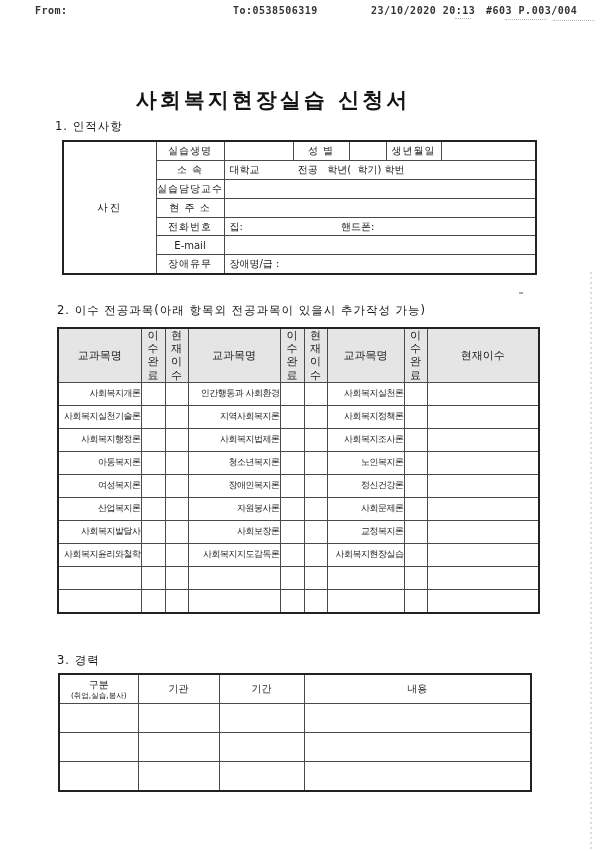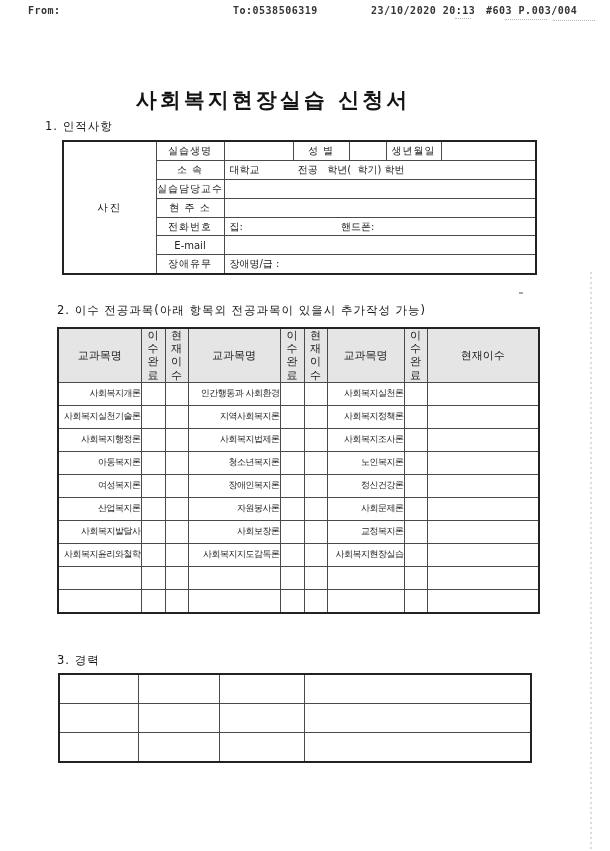--- a/index.html
+++ b/index.html
@@ -4,33 +4,33 @@
 <style>
   html,body{margin:0;padding:0;background:#ffffff;}
   .page{
     position:relative;width:610px;height:851px;background:#ffffff;
     font-family:"DejaVu Sans","Liberation Sans",sans-serif;
     color:#1c1c1c;overflow:hidden;
   }
   
   .fax{position:absolute;top:5px;font-family:"DejaVu Sans Mono","Liberation Mono",monospace;
        font-size:10px;font-weight:bold;color:#333;letter-spacing:0.5px;white-space:pre;}
-  .fax-from{left:28px;}
+  .fax-from{left:35px;}
   .fax-to{left:233px;text-align:right;}
   .fax-dt{left:371px;}
   .fax-pg{left:486px;text-align:right;}
   .dotted{position:absolute;height:0;border-bottom:1px dotted #a8a8a8;opacity:.8;}
   .streak{position:absolute;left:590px;top:272px;width:2px;height:579px;opacity:.65;
           background:repeating-linear-gradient(to bottom,#c6c6c6 0 2px,transparent 2px 5px);}
   .speck{position:absolute;background:#a9a9a9;}
   
   .title{position:absolute;top:86px;left:0;width:546px;text-align:center;
          font-size:21px;font-weight:bold;letter-spacing:3px;color:#141414;}
   .sec-h{position:absolute;font-size:11.5px;color:#161616;letter-spacing:1px;white-space:pre;}
-  .sec1-h{left:45px;top:119px;}
+  .sec1-h{left:55px;top:119px;}
   .sec2-h{left:57px;top:303px;}
   .sec3-h{left:57px;top:653px;}
   
   table{border-collapse:collapse;table-layout:fixed;}
   td{border:1px solid #4a4a4a;font-size:10px;color:#1c1c1c;overflow:hidden;
      padding:0;vertical-align:middle;}
   .t1,.t2,.t3{position:absolute;}
   .t1{left:62px;top:140px;width:473px;}
   .t1 td{height:17.9px;}
   .t1{border:2px solid #222;}
@@ -261,20 +261,29 @@
 
   <div class="sec-h sec3-h">3. 경력</div>
   <table class="t3">
     <colgroup>
       <col style="width:79px">
         <col style="width:81px">
         <col style="width:85px">
         <col style="width:227px">
     </colgroup>
     <tbody>
+        <tr>
+      <td class="hd">
+        <div>구분</div>
+        <div class="sub">(취업,실습,봉사)</div>
+      </td>
+      <td class="hd">기관</td>
+      <td class="hd">기간</td>
+      <td class="hd">내용</td>
+    </tr>
     <tr>
       <td></td>
       <td></td>
       <td></td>
       <td></td>
     </tr>
     <tr>
       <td></td>
       <td></td>
       <td></td>

